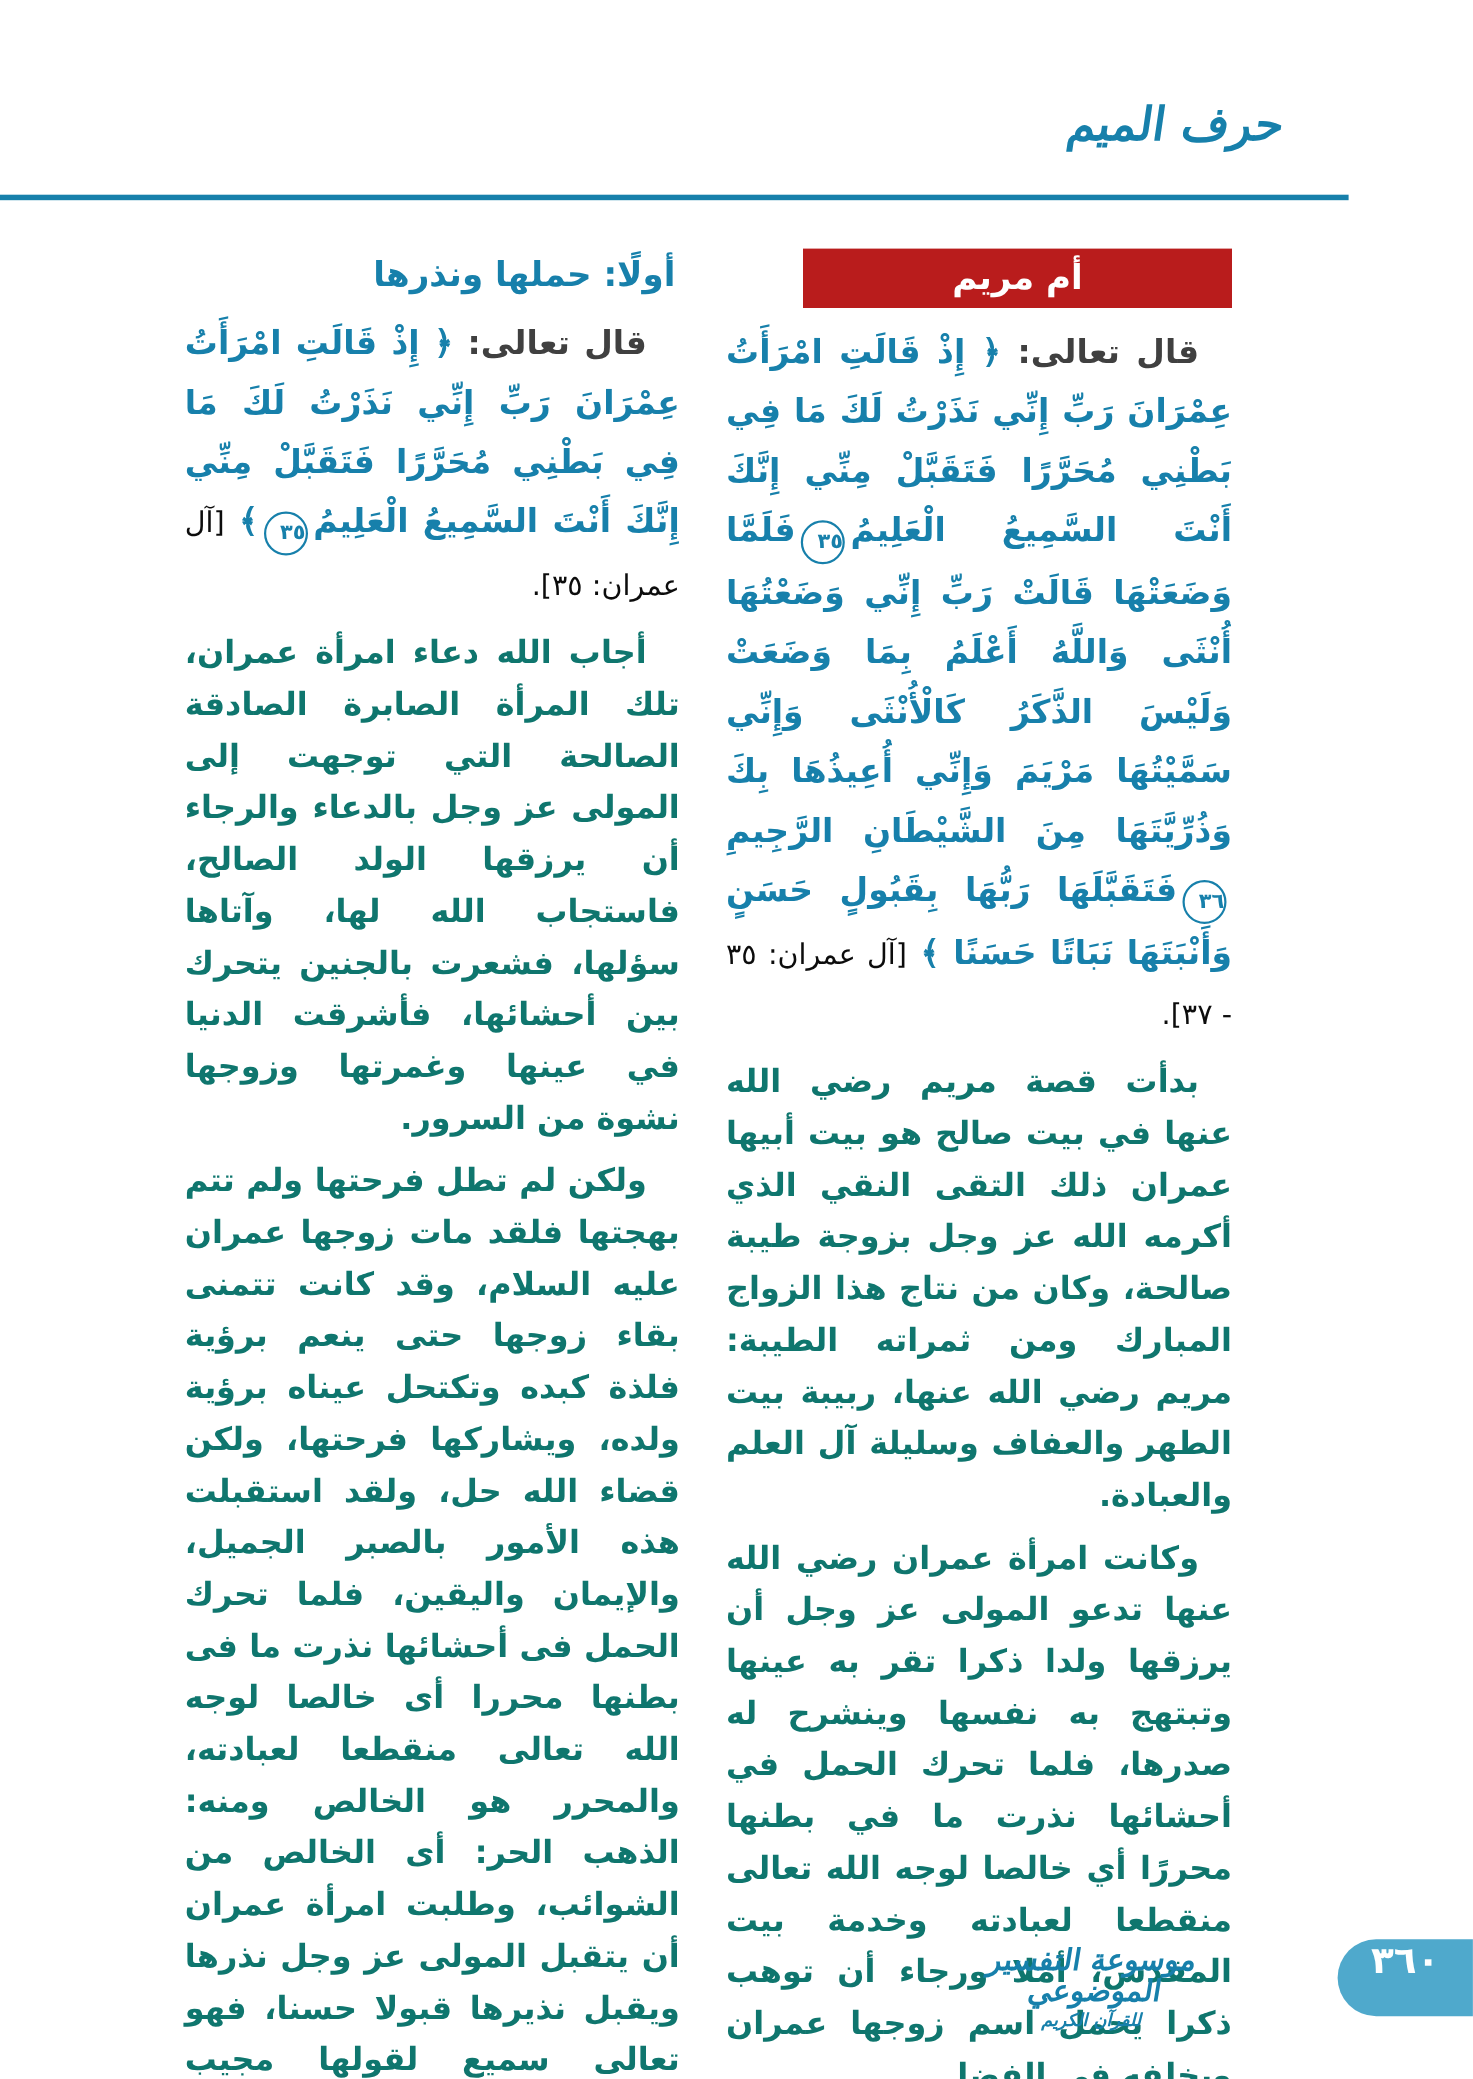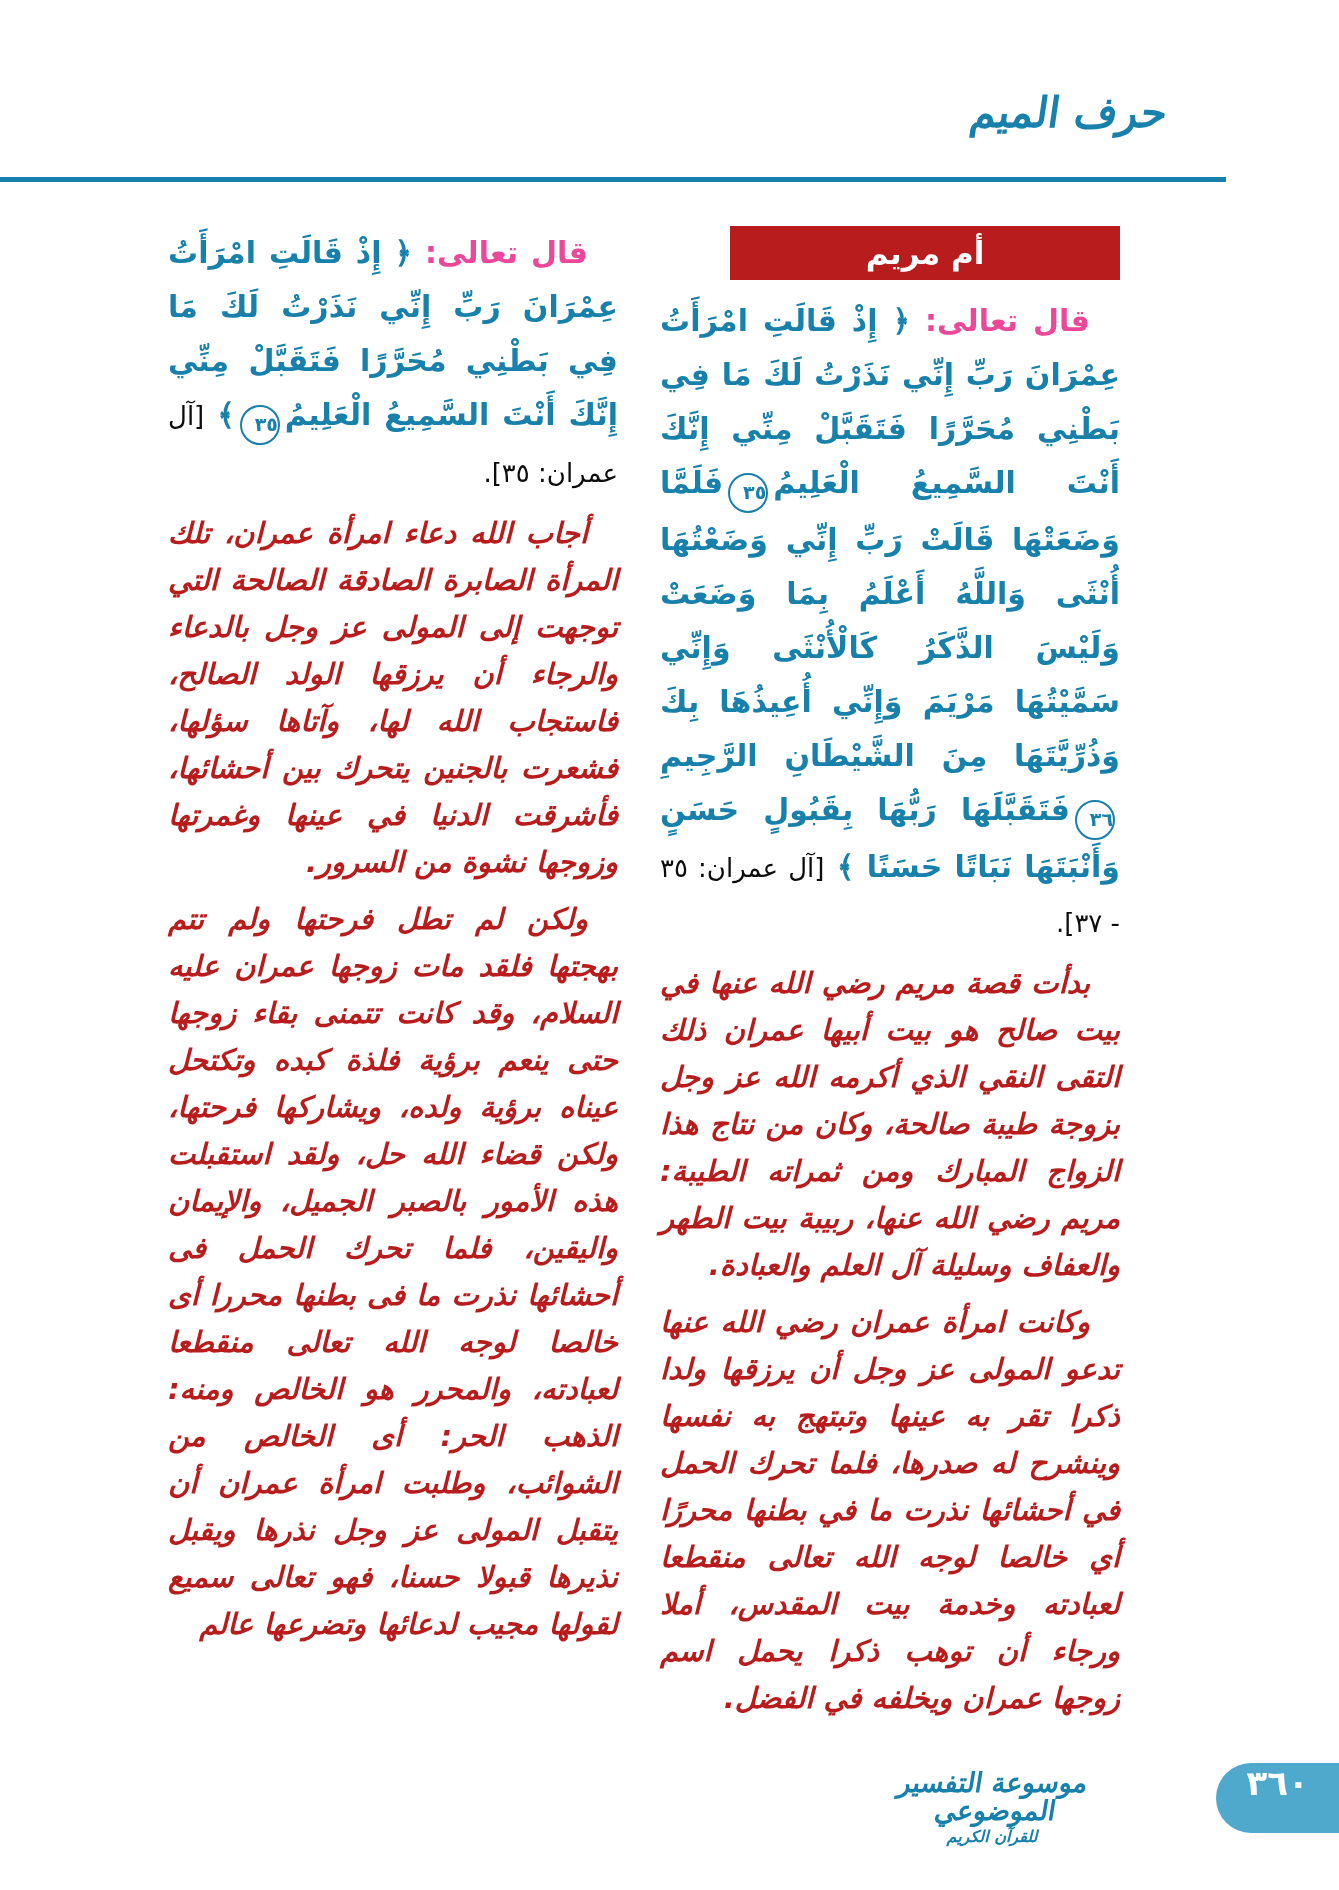--- a/index.html
+++ b/index.html
@@ -26,32 +26,32 @@
   }
   .subheading{
     color:#1780AB;font-size:31px;font-weight:bold;
     text-align:right;margin:6px 4px 18px 0;
   }
 
   .verse-p{
     margin:0 0 10px 0;color:#1780AB;font-weight:bold;
     font-size:30px;line-height:54px;text-align:justify;text-indent:30px;
   }
-  .verse-p .black{color:#ec4899;}
+  .verse-p .black{color:#404040;}
   .aya-num{
     display:inline-block;box-sizing:border-box;width:40px;height:40px;
     border:2.5px solid #1780AB;border-radius:50%;
     font-size:19px;line-height:35px;text-align:right;text-indent:0;
     vertical-align:-6px;margin:0 5px;
   }
   .verse-ref{color:#0c0c0c;font-weight:normal;font-size:26px;}
 
   .body-p{
-    margin:0 0 10px 0;color:#b91c1c;font-weight:bold;
-    font-size:29px;line-height:47px;text-align:justify;text-indent:30px;font-style:italic;
+    margin:0 0 10px 0;color:#0f766e;font-weight:bold;
+    font-size:29px;line-height:47px;text-align:justify;text-indent:30px;
   }
 
   
   .book-logo{
     position:absolute;bottom:44px;right:242px;width:210px;
     text-align:center;color:#1780AB;line-height:1.05;
   }
   .logo-line1{font-size:27px;font-weight:bold;font-style:italic;transform:skewX(5deg);}
   .logo-line2{font-size:16px;font-weight:bold;font-style:italic;margin-top:4px;}
 
@@ -80,20 +80,21 @@
       </div>
 
       <p class="verse-p"><span class="black">قال تعالى:</span> <span>﴿</span> <span>إِذْ قَالَتِ امْرَأَتُ عِمْرَانَ رَبِّ إِنِّي نَذَرْتُ لَكَ مَا فِي بَطْنِي مُحَرَّرًا فَتَقَبَّلْ مِنِّي إِنَّكَ أَنْتَ السَّمِيعُ الْعَلِيمُ</span><span class="aya-num">٣٥</span><span>فَلَمَّا وَضَعَتْهَا قَالَتْ رَبِّ إِنِّي وَضَعْتُهَا أُنْثَى وَاللَّهُ أَعْلَمُ بِمَا وَضَعَتْ وَلَيْسَ الذَّكَرُ كَالْأُنْثَى وَإِنِّي سَمَّيْتُهَا مَرْيَمَ وَإِنِّي أُعِيذُهَا بِكَ وَذُرِّيَّتَهَا مِنَ الشَّيْطَانِ الرَّجِيمِ</span><span class="aya-num">٣٦</span><span>فَتَقَبَّلَهَا رَبُّهَا بِقَبُولٍ حَسَنٍ وَأَنْبَتَهَا نَبَاتًا حَسَنًا</span> <span>﴾</span> <span class="verse-ref">[آل عمران: ٣٥ - ٣٧].</span></p>
 
       <p class="body-p">بدأت قصة مريم رضي الله عنها في بيت صالح هو بيت أبيها عمران ذلك التقى النقي الذي أكرمه الله عز وجل بزوجة طيبة صالحة، وكان من نتاج هذا الزواج المبارك ومن ثمراته الطيبة: مريم رضي الله عنها، ربيبة بيت الطهر والعفاف وسليلة آل العلم والعبادة.</p>
       <p class="body-p">وكانت امرأة عمران رضي الله عنها تدعو المولى عز وجل أن يرزقها ولدا ذكرا تقر به عينها وتبتهج به نفسها وينشرح له صدرها، فلما تحرك الحمل في أحشائها نذرت ما في بطنها محررًا أي خالصا لوجه الله تعالى منقطعا لعبادته وخدمة بيت المقدس، أملا ورجاء أن توهب ذكرا يحمل اسم زوجها عمران ويخلفه في الفضل.</p>
 
     </div>
 
     <div class="col left">
+      <div class="subheading">أولًا: حملها ونذرها</div>
 
       <p class="verse-p"><span class="black">قال تعالى:</span> <span>﴿</span> <span>إِذْ قَالَتِ امْرَأَتُ عِمْرَانَ رَبِّ إِنِّي نَذَرْتُ لَكَ مَا فِي بَطْنِي مُحَرَّرًا فَتَقَبَّلْ مِنِّي إِنَّكَ أَنْتَ السَّمِيعُ الْعَلِيمُ</span><span class="aya-num">٣٥</span><span>﴾</span> <span class="verse-ref">[آل عمران: ٣٥].</span></p>
 
       <p class="body-p">أجاب الله دعاء امرأة عمران، تلك المرأة الصابرة الصادقة الصالحة التي توجهت إلى المولى عز وجل بالدعاء والرجاء أن يرزقها الولد الصالح، فاستجاب الله لها، وآتاها سؤلها، فشعرت بالجنين يتحرك بين أحشائها، فأشرقت الدنيا في عينها وغمرتها وزوجها نشوة من السرور.</p>
       <p class="body-p">ولكن لم تطل فرحتها ولم تتم بهجتها فلقد مات زوجها عمران عليه السلام، وقد كانت تتمنى بقاء زوجها حتى ينعم برؤية فلذة كبده وتكتحل عيناه برؤية ولده، ويشاركها فرحتها، ولكن قضاء الله حل، ولقد استقبلت هذه الأمور بالصبر الجميل، والإيمان واليقين، فلما تحرك الحمل فى أحشائها نذرت ما فى بطنها محررا أى خالصا لوجه الله تعالى منقطعا لعبادته، والمحرر هو الخالص ومنه: الذهب الحر: أى الخالص من الشوائب، وطلبت امرأة عمران أن يتقبل المولى عز وجل نذرها ويقبل نذيرها قبولا حسنا، فهو تعالى سميع لقولها مجيب لدعائها وتضرعها عالم</p>
     </div>
 
   </div>
 
   <div class="book-logo">

